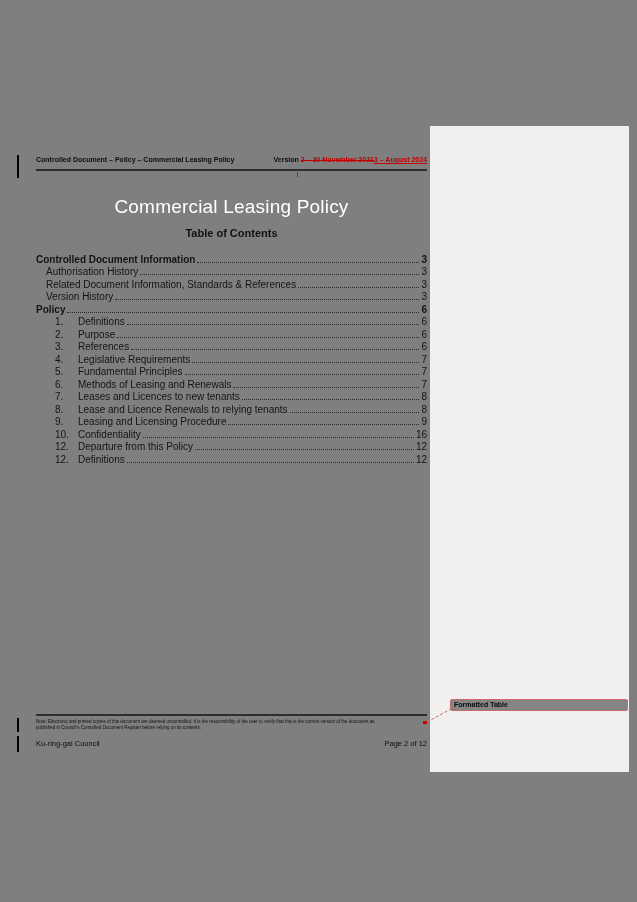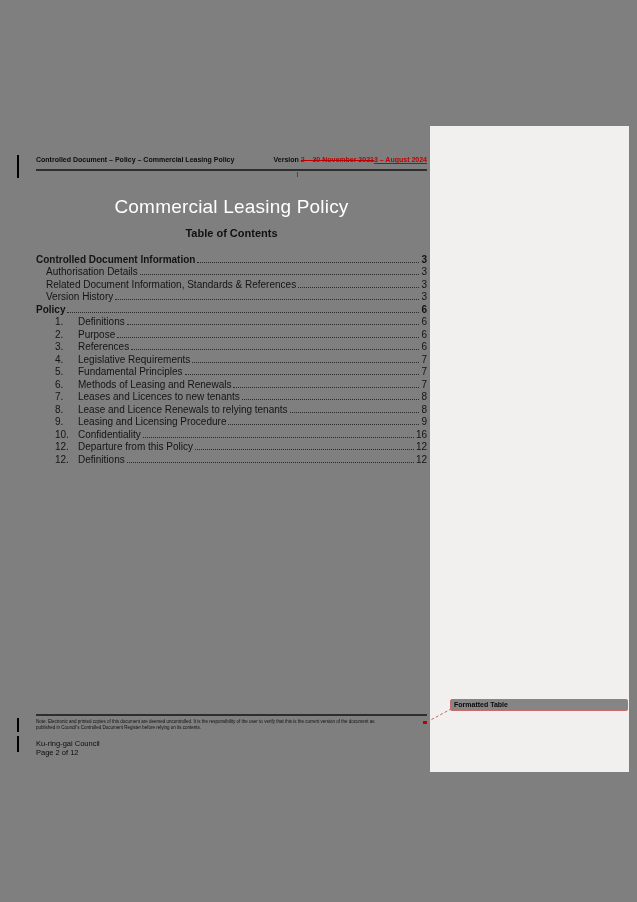--- a/index.html
+++ b/index.html
@@ -54,21 +54,21 @@
   
   .footer-rule{position:absolute; left:36px; top:714px; width:391px; height:0; border-top:2px solid #2e2e2e;}
   .disclaimer{
     position:absolute; left:36px; top:719px; width:784px;
     transform:scale(0.5); transform-origin:0 0;
     font-size:9px; line-height:11px; color:#101010;
   }
   .anchor-dot{position:absolute; left:423px; top:721px; width:4px; height:3px; background:#c00000;}
   .footer-row{
     position:absolute; left:36px; top:739px; width:391px;
-    display:flex; justify-content:space-between; font-size:7.5px; color:#0d0d0d;flex-direction:column;
+    display:flex; justify-content:space-between; font-size:7.5px; color:#0d0d0d;
   }
 
   
   .balloon{
     position:absolute; left:450px; top:699px; width:170px; height:10px;
     background:#858585; border:1px solid #c86a6a; border-radius:2px;
     font-size:7px; font-weight:bold; line-height:10px; padding:0 3px;
     color:#0a0a0a; white-space:nowrap; overflow:hidden;
   }
   .connector{position:absolute; left:0; top:0; width:637px; height:902px; pointer-events:none;}
@@ -93,21 +93,21 @@
   <div class="doc-title">Commercial Leasing Policy</div>
   <div class="toc-heading">Table of Contents</div>
 
   <div class="toc">
     <div class="toc-row l1">
         <span class="toc-label">Controlled Document Information</span>
         <span class="leader"></span>
         <span class="toc-page">3</span>
       </div>
     <div class="toc-row l2">
-        <span class="toc-label">Authorisation Details</span>
+        <span class="toc-label">Authorisation History</span>
         <span class="leader"></span>
         <span class="toc-page">3</span>
       </div>
     <div class="toc-row l2">
         <span class="toc-label">Related Document Information, Standards &amp; References</span>
         <span class="leader"></span>
         <span class="toc-page">3</span>
       </div>
     <div class="toc-row l2">
         <span class="toc-label">Version History</span>

